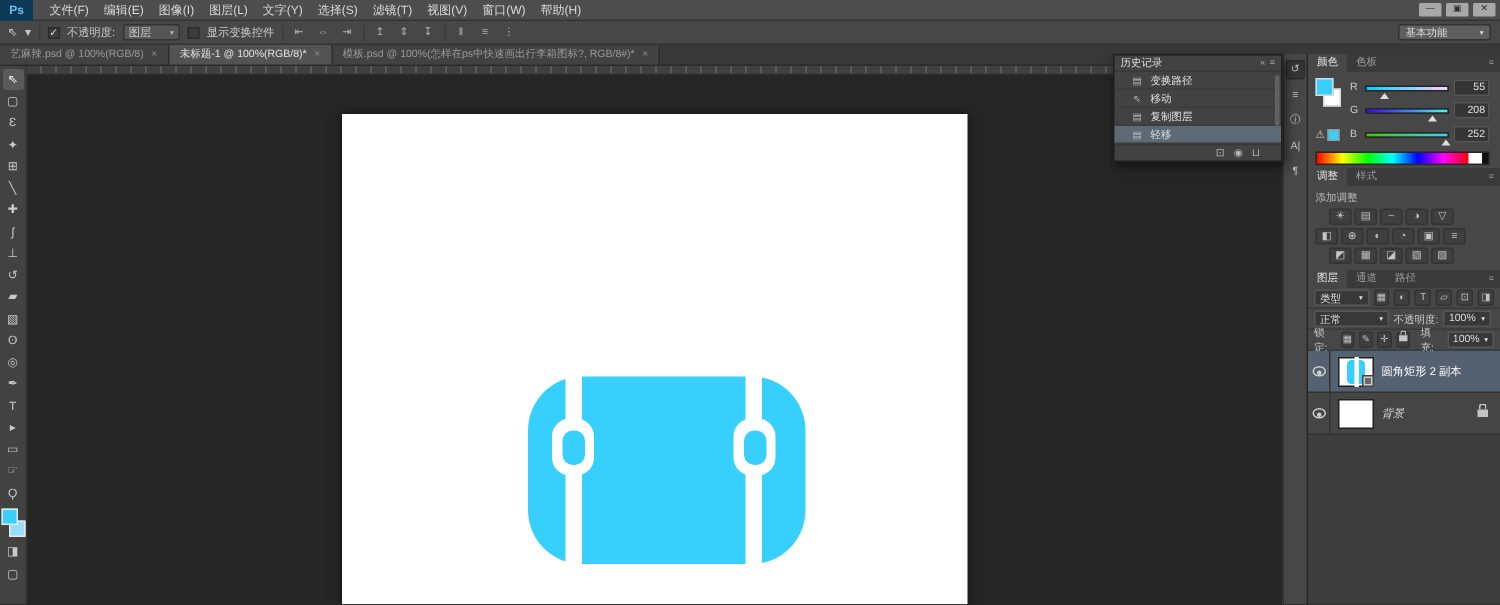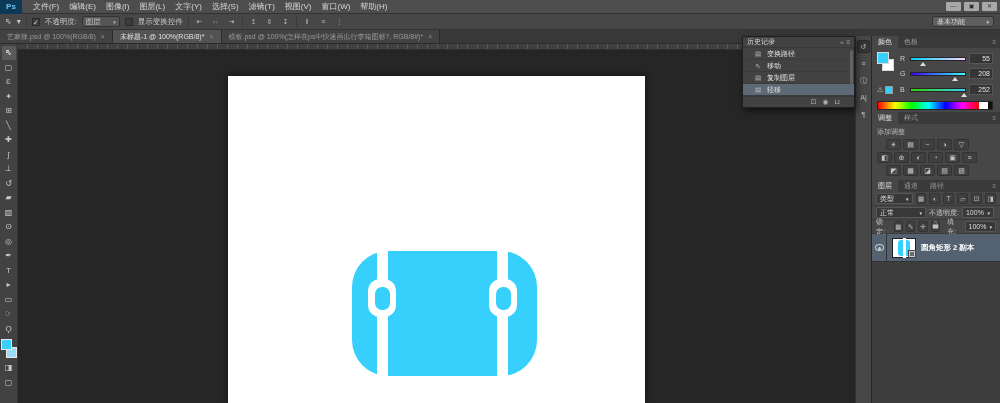--- a/index.html
+++ b/index.html
@@ -105,21 +105,21 @@
   .adj-icon{width:15px;height:11px;background:#3f3f3f;border:1px solid #333;border-radius:2px;font-size:7px;line-height:9px;text-align:center;color:#c6c6c6;}
   .adj-label{font-size:7px;color:#b9b9b9;margin:3px 0 0 5px;}
 
   
   .layers{display:flex;flex-direction:column;height:227px;}
   .lp-row{height:14px;display:flex;align-items:center;gap:3px;padding:0 4px;font-size:7px;color:#c9c9c9;border-bottom:1px solid #3a3a3a;}
   .lp-dd{height:11px;background:#383838;border:1px solid #565656;border-radius:1px;display:flex;align-items:center;justify-content:space-between;padding:0 3px;gap:3px;font-size:7px;color:#ddd;}
   .lp-filter-icon{width:12px;height:11px;background:#3f3f3f;border:1px solid #333;border-radius:2px;font-size:6.5px;line-height:10px;text-align:center;color:#c0c0c0;}
   .llist{flex:1;background:#3d3d3d;overflow:hidden;}
   .layer-row{height:28px;display:flex;align-items:center;background:#454545;border-bottom:1px solid #333;}
-  .layer-row.selected{background:#546170;font-weight:bold;}
+  .layer-row.selected{background:#546170;}
   .eye-cell{width:15px;height:28px;border-right:1px solid #333;display:flex;align-items:center;justify-content:center;}
   .eye{position:relative;width:9px;height:7px;border:1px solid #cfcfcf;border-radius:50%;}
   .eye::after{content:"";position:absolute;left:2px;top:1.5px;width:3px;height:3px;background:#cfcfcf;border-radius:50%;}
   .thumb{position:relative;width:24px;height:20px;margin-left:5px;background:#fff;border:1px solid #202020;display:flex;align-items:center;justify-content:center;}
   .thumb .shape-sm{position:relative;width:12px;height:16px;border-radius:3px;background:var(--accent);}
   .thumb .shape-sm::after{content:"";position:absolute;left:4.5px;top:-2px;width:3px;height:20px;background:#fff;}
   .thumb .shape-lg{width:20px;height:16px;border-radius:4px;background:var(--accent);}
   .badge{position:absolute;right:-1px;bottom:-1px;width:8px;height:8px;background:#cfcfcf;border:1px solid #444;display:flex;align-items:center;justify-content:center;}
   .badge::after{content:"";width:4px;height:4px;background:#6a6a6a;}
   .layer-name{margin-left:5px;font-size:7.5px;color:#d6d6d6;white-space:nowrap;}
@@ -408,16 +408,24 @@
         <div class="layer-row selected">
           <span class="eye-cell">
               <span class="eye"></span>
             </span>
           <span class="thumb">
               <span class="shape-sm"></span>
               <span class="badge"></span>
             </span>
           <span class="layer-name">圆角矩形 2 副本</span>
         </div>
+        <div class="layer-row">
+          <span class="eye-cell">
+              <span class="eye"></span>
+            </span>
+          <span class="thumb"></span>
+          <span class="layer-name italic">背景</span>
+          <span class="lockg lock-right"></span>
+        </div>
       </div>
     </div>
   </div>
 </div>
 
 </body></html>

